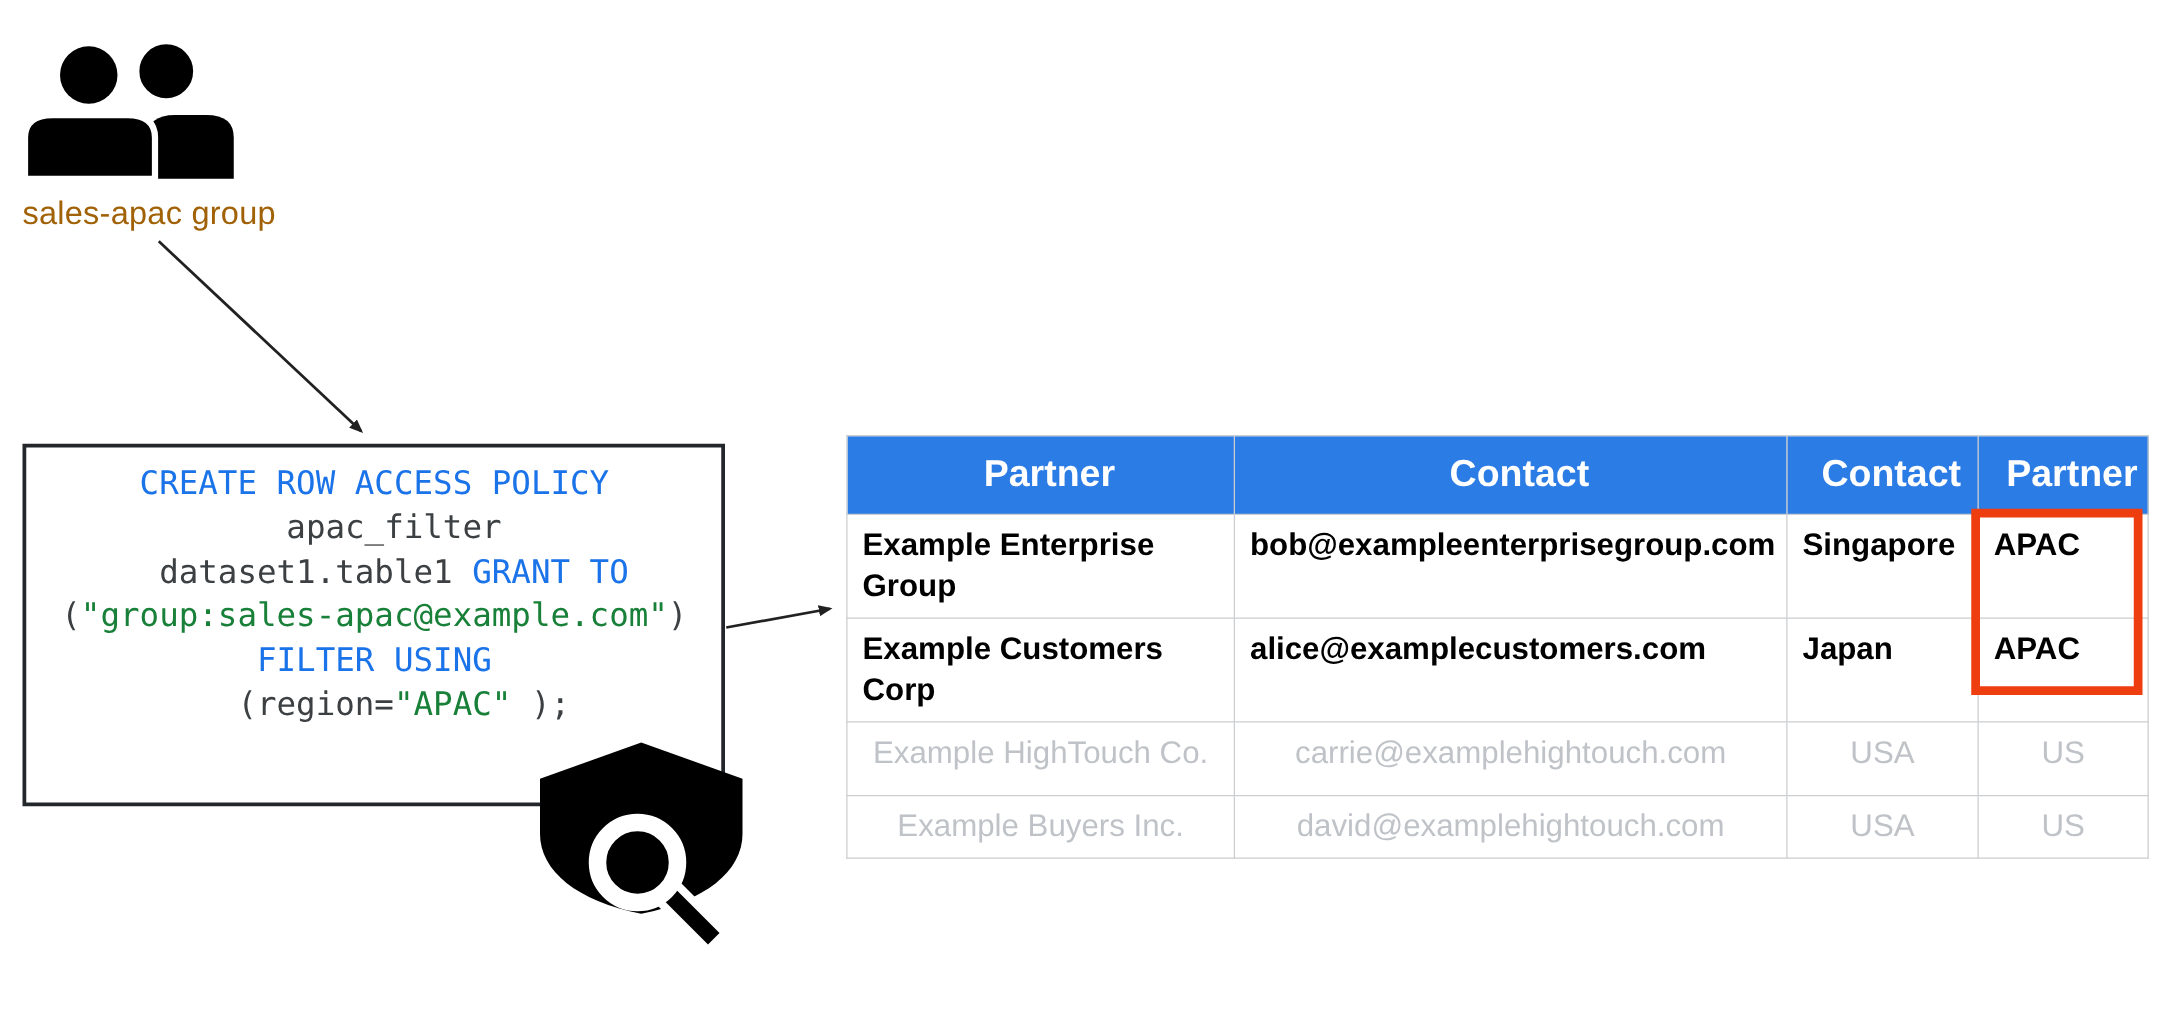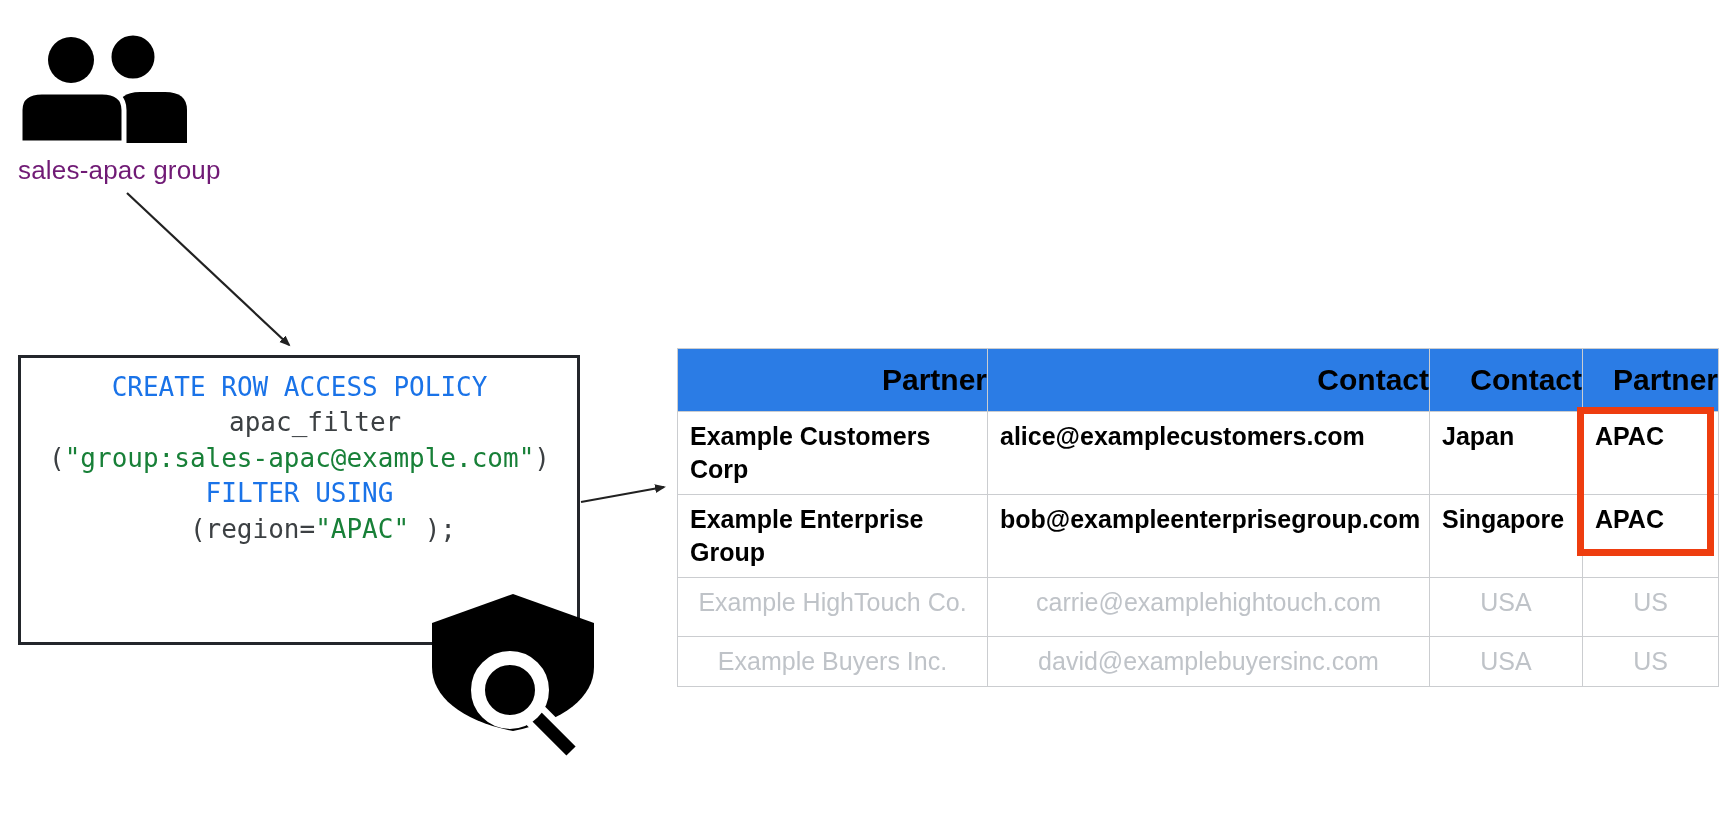--- a/index.html
+++ b/index.html
@@ -4,21 +4,21 @@
 <style>
   html,body{margin:0;padding:0;background:#ffffff;}
   #canvas{
     position:relative;width:1726px;height:814px;background:#ffffff;overflow:hidden;
     font-family:"Liberation Sans",sans-serif;
   }
   
   #people-icon{position:absolute;left:18px;top:30px;}
   #group-label{
     position:absolute;left:18px;top:155px;width:230px;
-    font-size:26px;color:#701a75;letter-spacing:0.2px;
+    font-size:26px;color:#a16207;letter-spacing:0.2px;
   }
   
   #arrow-layer{position:absolute;left:0;top:0;pointer-events:none;}
   .arrow-line{stroke:#212121;stroke-width:2.2px;fill:none;}
   
   #code-box{
     position:absolute;left:18px;top:355px;width:562px;height:290px;
     box-sizing:border-box;border:3px solid #23262b;background:#ffffff;
     padding:12px 4px 0 5px;
     font-family:"DejaVu Sans Mono","Liberation Mono",monospace;
@@ -29,22 +29,22 @@
   .tok-plain{color:var(--plain);margin-top:47px;}
   .tok-string{color:var(--str);}
   
   #shield-icon{position:absolute;left:425px;top:585px;}
   
   #partners-table{
     position:absolute;left:677px;top:348px;width:1041px;
     border-collapse:collapse;table-layout:fixed;
   }
   #partners-table th{
-    background:var(--hdr-bg);color:#000000;font-weight:bold;font-size:30px;
-    text-align:right;vertical-align:middle;padding:0 0 0 14px;height:62px;
+    background:var(--hdr-bg);color:#ffffff;font-weight:bold;font-size:30px;
+    text-align:center;vertical-align:middle;padding:0 0 0 14px;height:62px;
     border:1.5px solid var(--tborder);
   }
   #partners-table td{
     border:1.5px solid var(--tborder);vertical-align:top;
     padding:8px 12px;font-size:25px;line-height:33px;
     overflow:hidden;
   }
   tr.granted td{color:var(--granted);font-weight:bold;}
   tr.filtered td{color:var(--filtered);font-weight:normal;text-align:center;}
   
@@ -73,20 +73,21 @@
         <path d="M0 0 L11 4.5 L0 9 Z" fill="#212121"></path>
       </marker>
     </defs>
     <line class="arrow-line" x1="127" y1="193" x2="289" y2="345" marker-end="url(#ah)"></line>
     <line class="arrow-line" x1="581" y1="502" x2="664" y2="487" marker-end="url(#ah)"></line>
   </svg>
 
   <div id="code-box">
       <div class="code-line"><span class="tok-keyword">CREATE ROW ACCESS POLICY</span></div>
       <div class="code-line"><span class="tok-plain">  apac_filter</span></div>
+      <div class="code-line"><span class="tok-plain">  dataset1.table1 </span><span class="tok-keyword">GRANT TO</span></div>
       <div class="code-line"><span class="tok-plain">(</span><span class="tok-string">"group:sales-apac@example.com"</span><span class="tok-plain">)</span></div>
       <div class="code-line"><span class="tok-keyword">FILTER USING</span></div>
       <div class="code-line"><span class="tok-plain">   (region=</span><span class="tok-string">"APAC"</span><span class="tok-plain"> );</span></div>
     </div>
 
   <svg id="shield-icon" width="180" height="175" viewBox="0 0 180 175">
     <path d="M88 9 L169 38 L169 82 C169 112 139 136 88 146 C37 136 7 112 7 82 L7 38 Z" fill="#000"></path>
     <line x1="104" y1="124" x2="150" y2="170" stroke="#fff" stroke-width="26"></line>
     <line x1="108" y1="128" x2="146" y2="166" stroke="#000" stroke-width="13"></line>
     <circle cx="85" cy="105" r="32" fill="none" stroke="#fff" stroke-width="14"></circle>
@@ -101,41 +102,41 @@
       </colgroup>
     <thead>
         <tr>
           <th>Partner</th>
           <th>Contact</th>
           <th>Contact</th>
           <th>Partner</th>
         </tr>
       </thead>
     <tbody>
+        <tr class="granted" style="height: 75px;">
+          <td>Example Enterprise Group</td>
+          <td>bob@exampleenterprisegroup.com</td>
+          <td>Singapore</td>
+          <td>APAC</td>
+        </tr>
         <tr class="granted" style="height: 77px;">
           <td>Example Customers Corp</td>
           <td>alice@examplecustomers.com</td>
           <td>Japan</td>
-          <td>APAC</td>
-        </tr>
-        <tr class="granted" style="height: 75px;">
-          <td>Example Enterprise Group</td>
-          <td>bob@exampleenterprisegroup.com</td>
-          <td>Singapore</td>
           <td>APAC</td>
         </tr>
         <tr class="filtered" style="height: 59px;">
           <td>Example HighTouch Co.</td>
           <td>carrie@examplehightouch.com</td>
           <td>USA</td>
           <td>US</td>
         </tr>
         <tr class="filtered" style="height: 43px;">
           <td>Example Buyers Inc.</td>
-          <td>david@examplebuyersinc.com</td>
+          <td>david@examplehightouch.com</td>
           <td>USA</td>
           <td>US</td>
         </tr>
       </tbody>
   </table>
 
   <div id="region-highlight"></div>
 
 </div>
 

